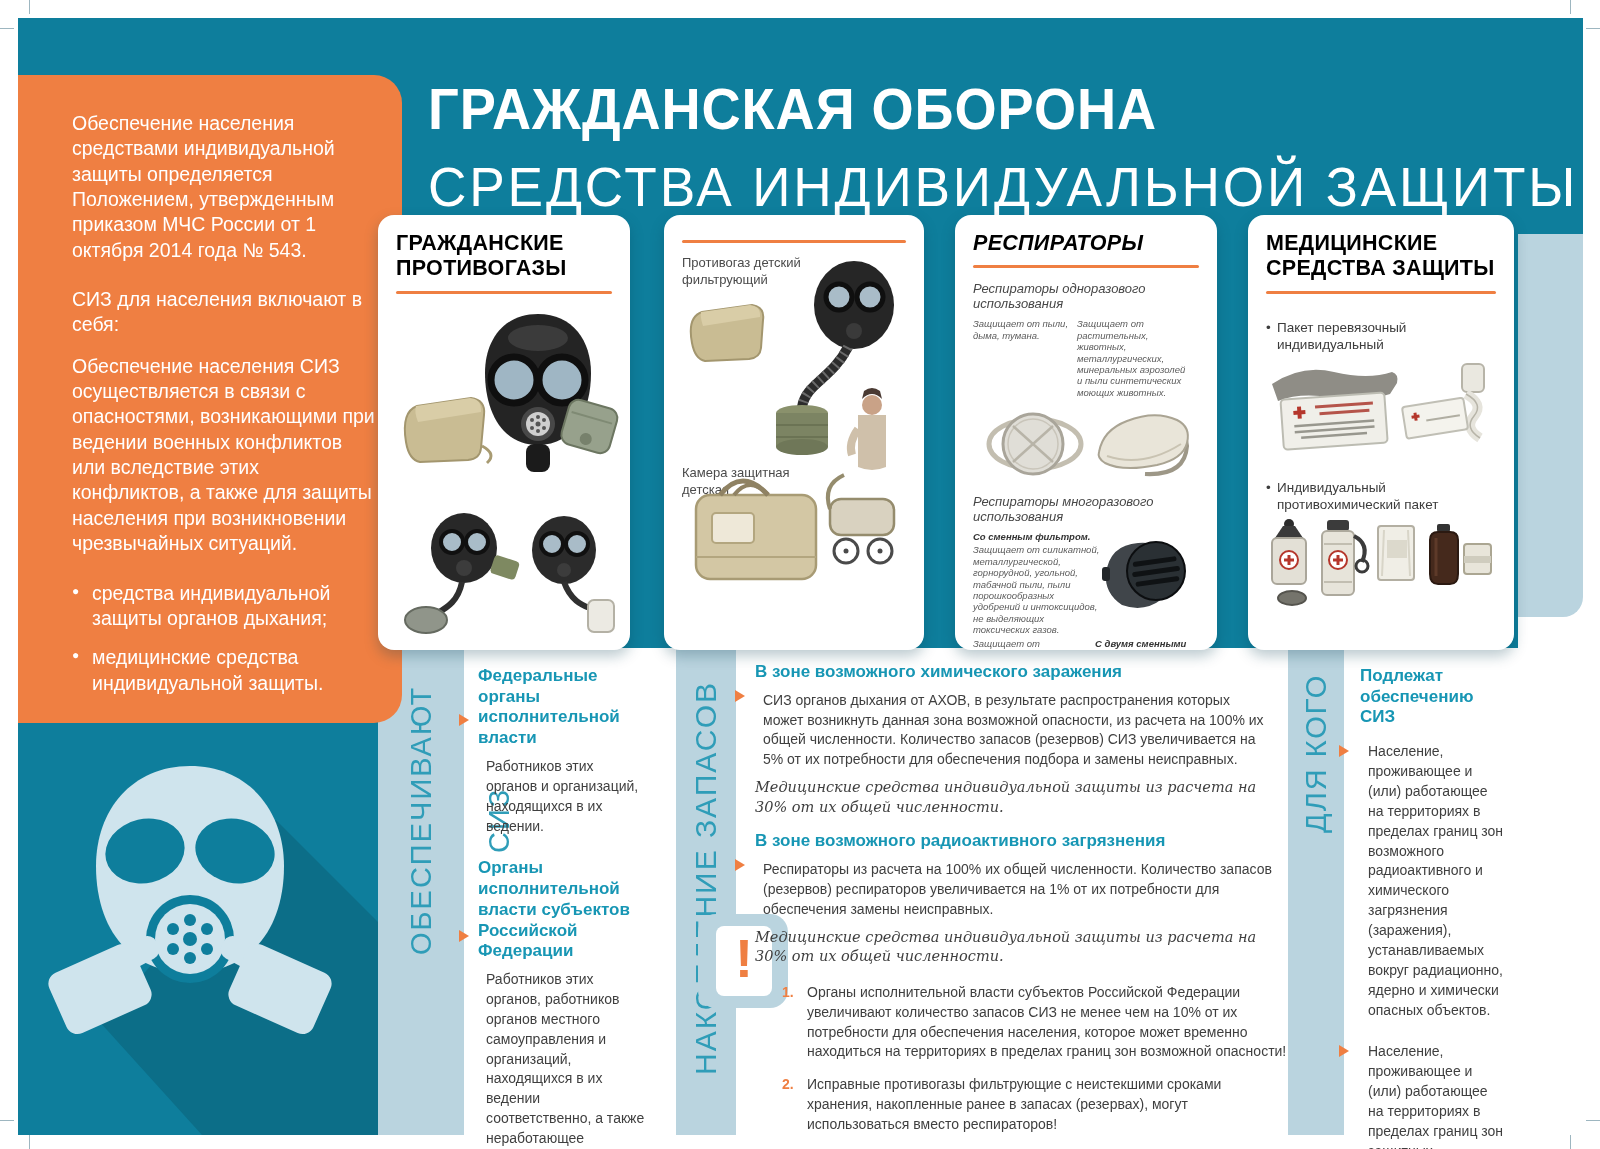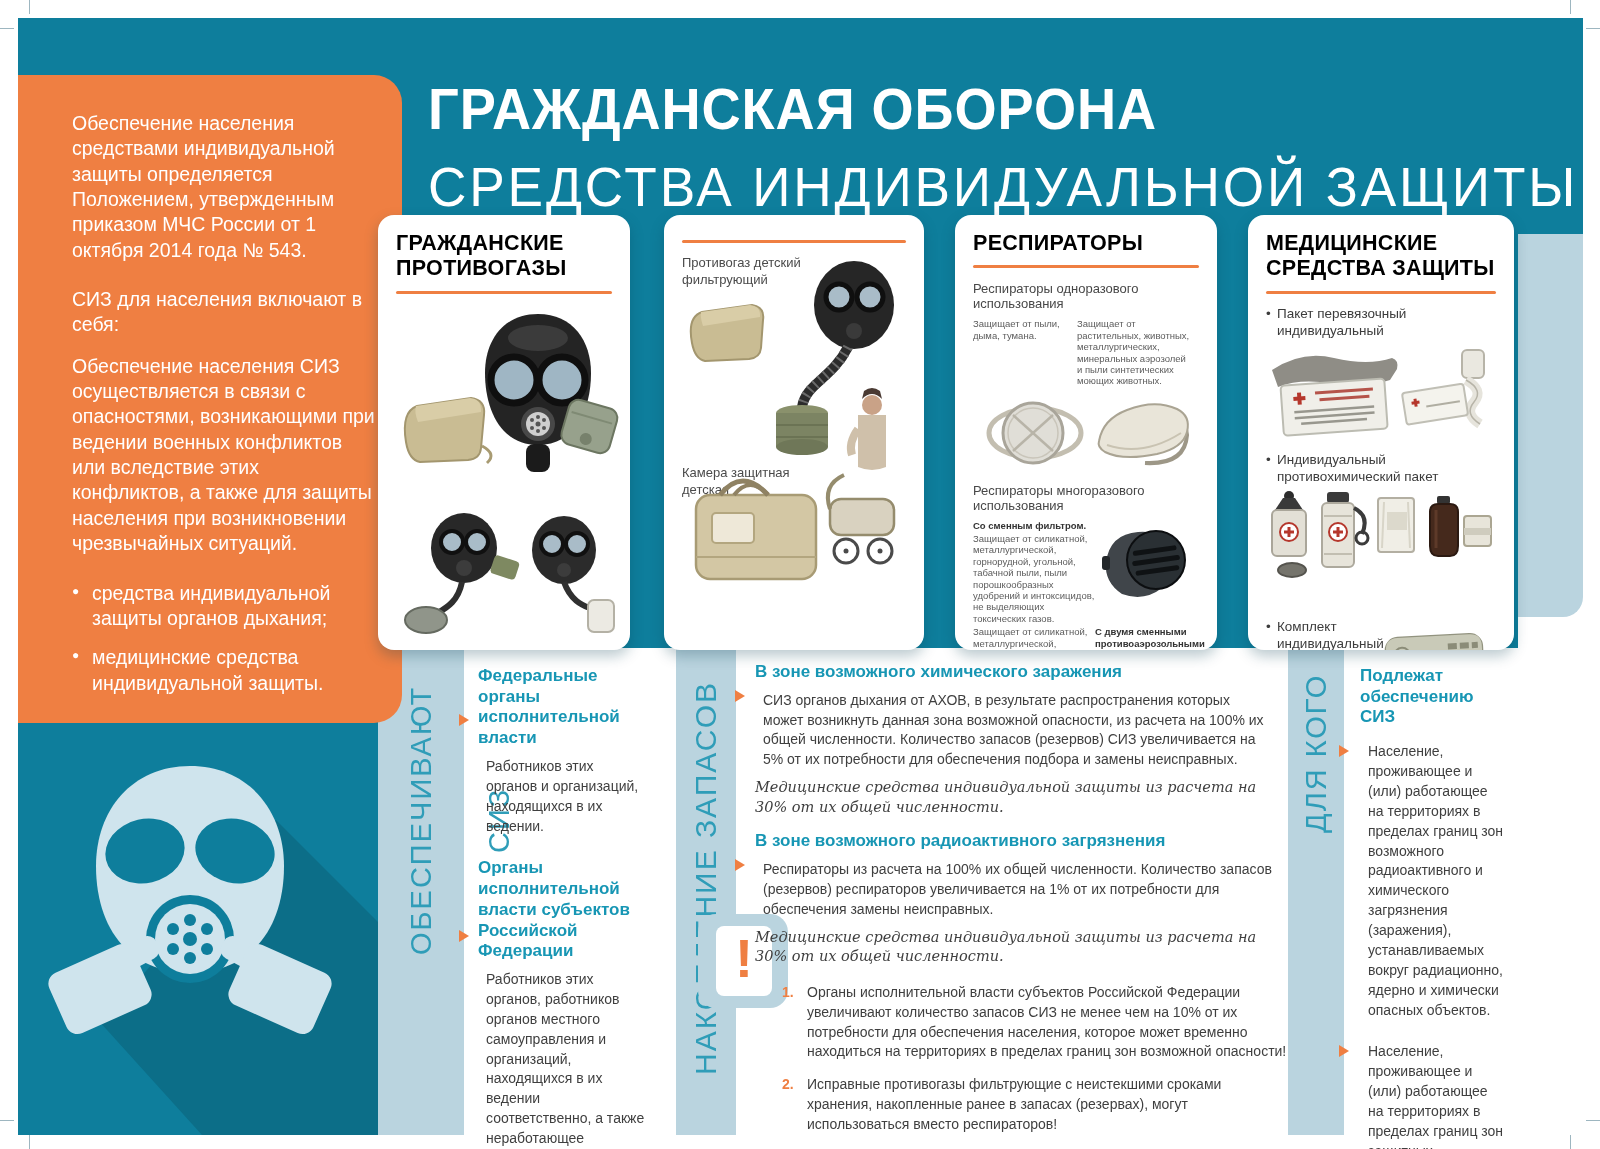--- a/index.html
+++ b/index.html
@@ -27,30 +27,30 @@
   .title-wrap{left:428px;top:76px;color:#ffffff;}
   .title-line1{font-size:57px;font-weight:bold;letter-spacing:1px;transform:scaleX(.95);transform-origin:left;white-space:nowrap;}
   .title-line2{margin-top:12px;font-size:56px;font-weight:normal;letter-spacing:3px;transform:scaleX(.95);transform-origin:left;white-space:nowrap;}
   
   .card{position:absolute;top:215px;height:435px;background:#ffffff;border-radius:16px;
         box-shadow:0 6px 14px rgba(8,60,80,.28);box-sizing:border-box;padding:16px 18px;overflow:hidden;}
   .card h2{margin:0;font-size:21.5px;line-height:1.18;color:#000000;font-weight:bold;letter-spacing:.3px;}
   .card .rule{height:3px;background:#ef7f42;border-radius:2px;margin-top:9px;}
   .card1{left:378px;width:252px;}
   .card2{left:664px;width:260px;}
-  .card3{left:955px;width:262px;}
+  .card3{left:955px;width:262px;font-style:italic;}
   .card4{left:1248px;width:266px;}
   .ill{display:block;}
   .c2body{position:relative;height:352px;margin-top:4px;}
   .c2label{position:absolute;font-size:13px;line-height:1.3;color:#4a4a4a;width:120px;}
   .c3sub{margin-top:13px;font-size:13px;color:#474747;}
   .tiny{font-size:9.5px;line-height:1.2;color:#5c5c5c;}
   .tiny .lead{font-weight:bold;color:#333333;display:block;margin-bottom:2px;}
   .c3row{display:flex;gap:0;margin-top:7px;}
-  .c4bullet{position:relative;margin-top:11px;padding-left:11px;font-size:13.5px;line-height:1.3;color:#3c3c3c;}
+  .c4bullet{position:relative;margin-top:25px;padding-left:11px;font-size:13.5px;line-height:1.3;color:#3c3c3c;}
   .c4bullet::before{content:"•";position:absolute;left:0;top:0;color:#3c3c3c;}
   .c4bottom{position:relative;height:135px;margin-top:8px;}
   
   .vlabel{position:absolute;writing-mode:vertical-rl;transform:rotate(180deg);
           color:#2f9db8;letter-spacing:2px;text-align:center;font-weight:normal;}
   .v1{left:382px;top:668px;height:305px;width:78px;line-height:78px;font-size:29px;}
   .v2{left:678px;top:662px;height:432px;width:56px;line-height:56px;font-size:30px;}
   .v3{left:1290px;top:668px;height:170px;width:52px;line-height:52px;font-size:29px;}
   
   .warn-tab{left:698px;top:914px;width:90px;height:94px;background:#bad4df;border-radius:18px;}

